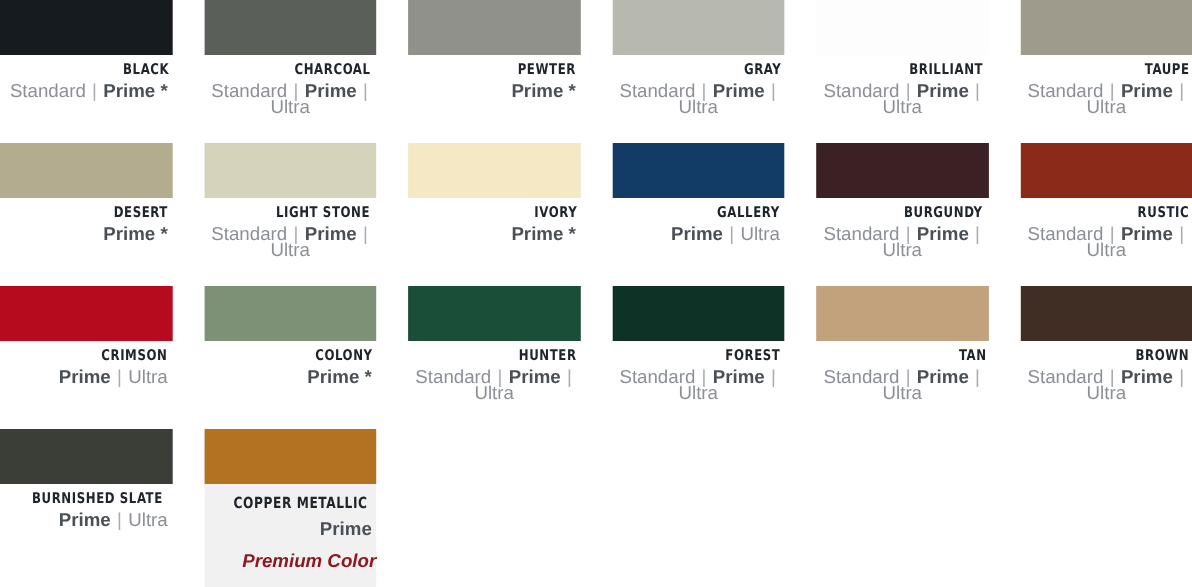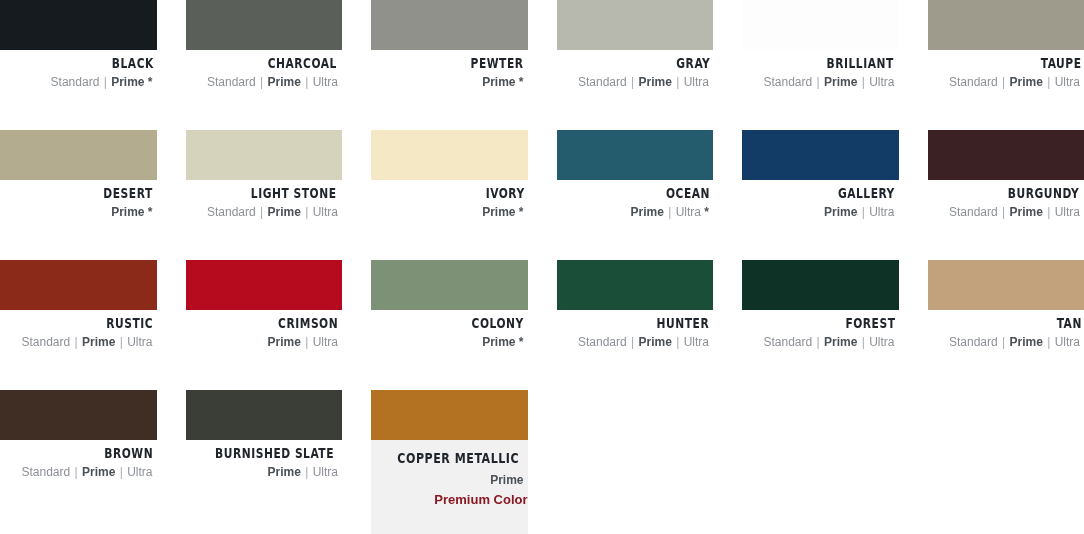--- a/index.html
+++ b/index.html
@@ -57,21 +57,21 @@
     white-space: nowrap;
   }
 
   .swatch-card.premium .swatch-name {
     margin-top: 11px;
     font-size: 14px;
   }
 
   .swatch-tiers {
     text-align: center;
-    font-size: 12px;
+    font-size: 17px;
     line-height: 15px;
     color: #8c9096;
     margin-top: 5px;
     padding: 0 4px;
   }
 
   .swatch-card.premium .swatch-tiers {
     margin-top: 8px;
   }
 
@@ -87,24 +87,25 @@
     color: #a7abb0;
     padding: 0 1px;
   }
   .tier-star {
     color: #4a5056;
     font-weight: bold;
   }
 
   .premium-flag {
     text-align: center;
-    font-size: 13px;
+    font-size: 17px;
+    font-style: italic;
     font-weight: bold;
     color: #8c1823;
-    margin-top: 5px;
+    margin-top: 15px;
     line-height: 14px;
   }
 
   .empty-cell {
     height: 130px;
   }
 </style>
 </head>
 <body>
 
@@ -146,25 +147,20 @@
     </div>
     <div class="swatch-card">
       <div class="swatch-chip" style="background: rgb(213, 211, 187);"></div>
       <div class="swatch-name">LIGHT STONE</div>
       <div class="swatch-tiers"><span class="tier">Standard</span> <span class="tier-sep">|</span> <span class="tier strong">Prime</span> <span class="tier-sep">|</span> <span class="tier">Ultra</span></div>
     </div>
     <div class="swatch-card">
       <div class="swatch-chip" style="background: rgb(244, 233, 196);"></div>
       <div class="swatch-name">IVORY</div>
       <div class="swatch-tiers"><span class="tier strong">Prime</span> <span class="tier-star">*</span></div>
-    </div>
-    <div class="swatch-card">
-      <div class="swatch-chip" style="background: rgb(37, 92, 109);"></div>
-      <div class="swatch-name">OCEAN</div>
-      <div class="swatch-tiers"><span class="tier strong">Prime</span> <span class="tier-sep">|</span> <span class="tier">Ultra</span> <span class="tier-star">*</span></div>
     </div>
     <div class="swatch-card">
       <div class="swatch-chip" style="background: rgb(18, 60, 102);"></div>
       <div class="swatch-name">GALLERY</div>
       <div class="swatch-tiers"><span class="tier strong">Prime</span> <span class="tier-sep">|</span> <span class="tier">Ultra</span></div>
     </div>
     <div class="swatch-card">
       <div class="swatch-chip" style="background: rgb(59, 33, 36);"></div>
       <div class="swatch-name">BURGUNDY</div>
       <div class="swatch-tiers"><span class="tier">Standard</span> <span class="tier-sep">|</span> <span class="tier strong">Prime</span> <span class="tier-sep">|</span> <span class="tier">Ultra</span></div>

